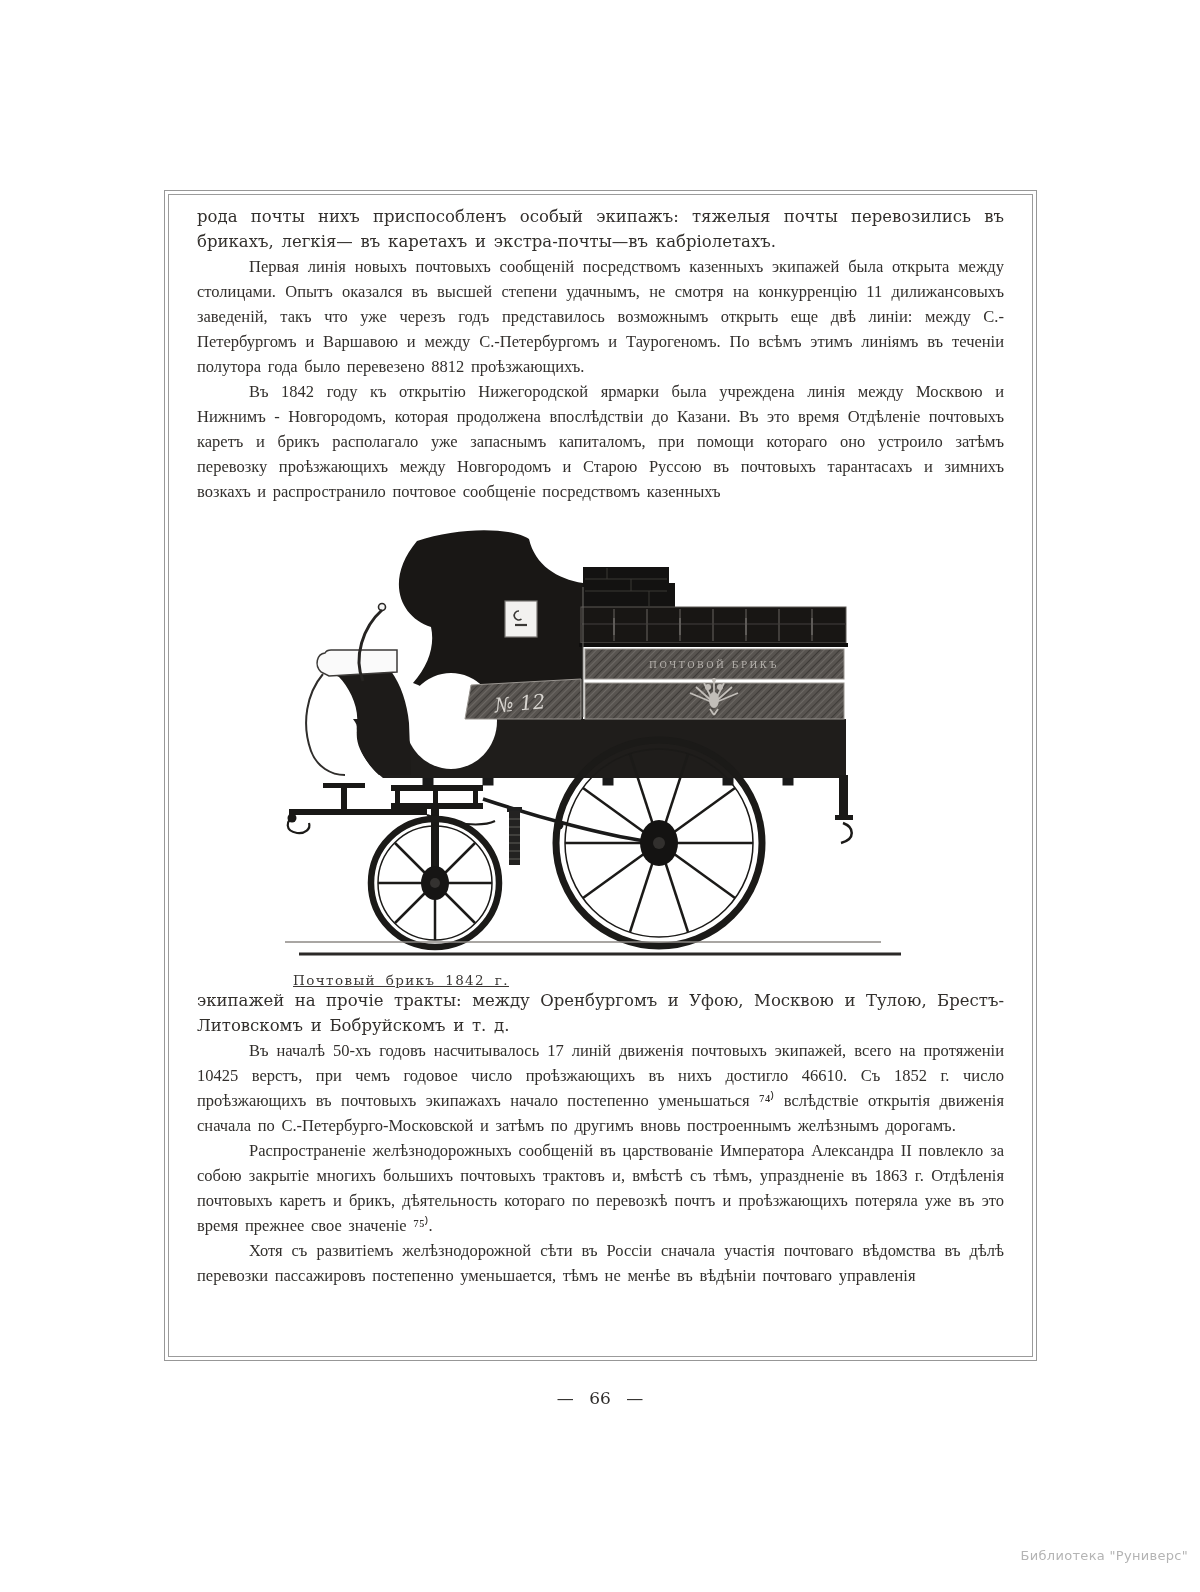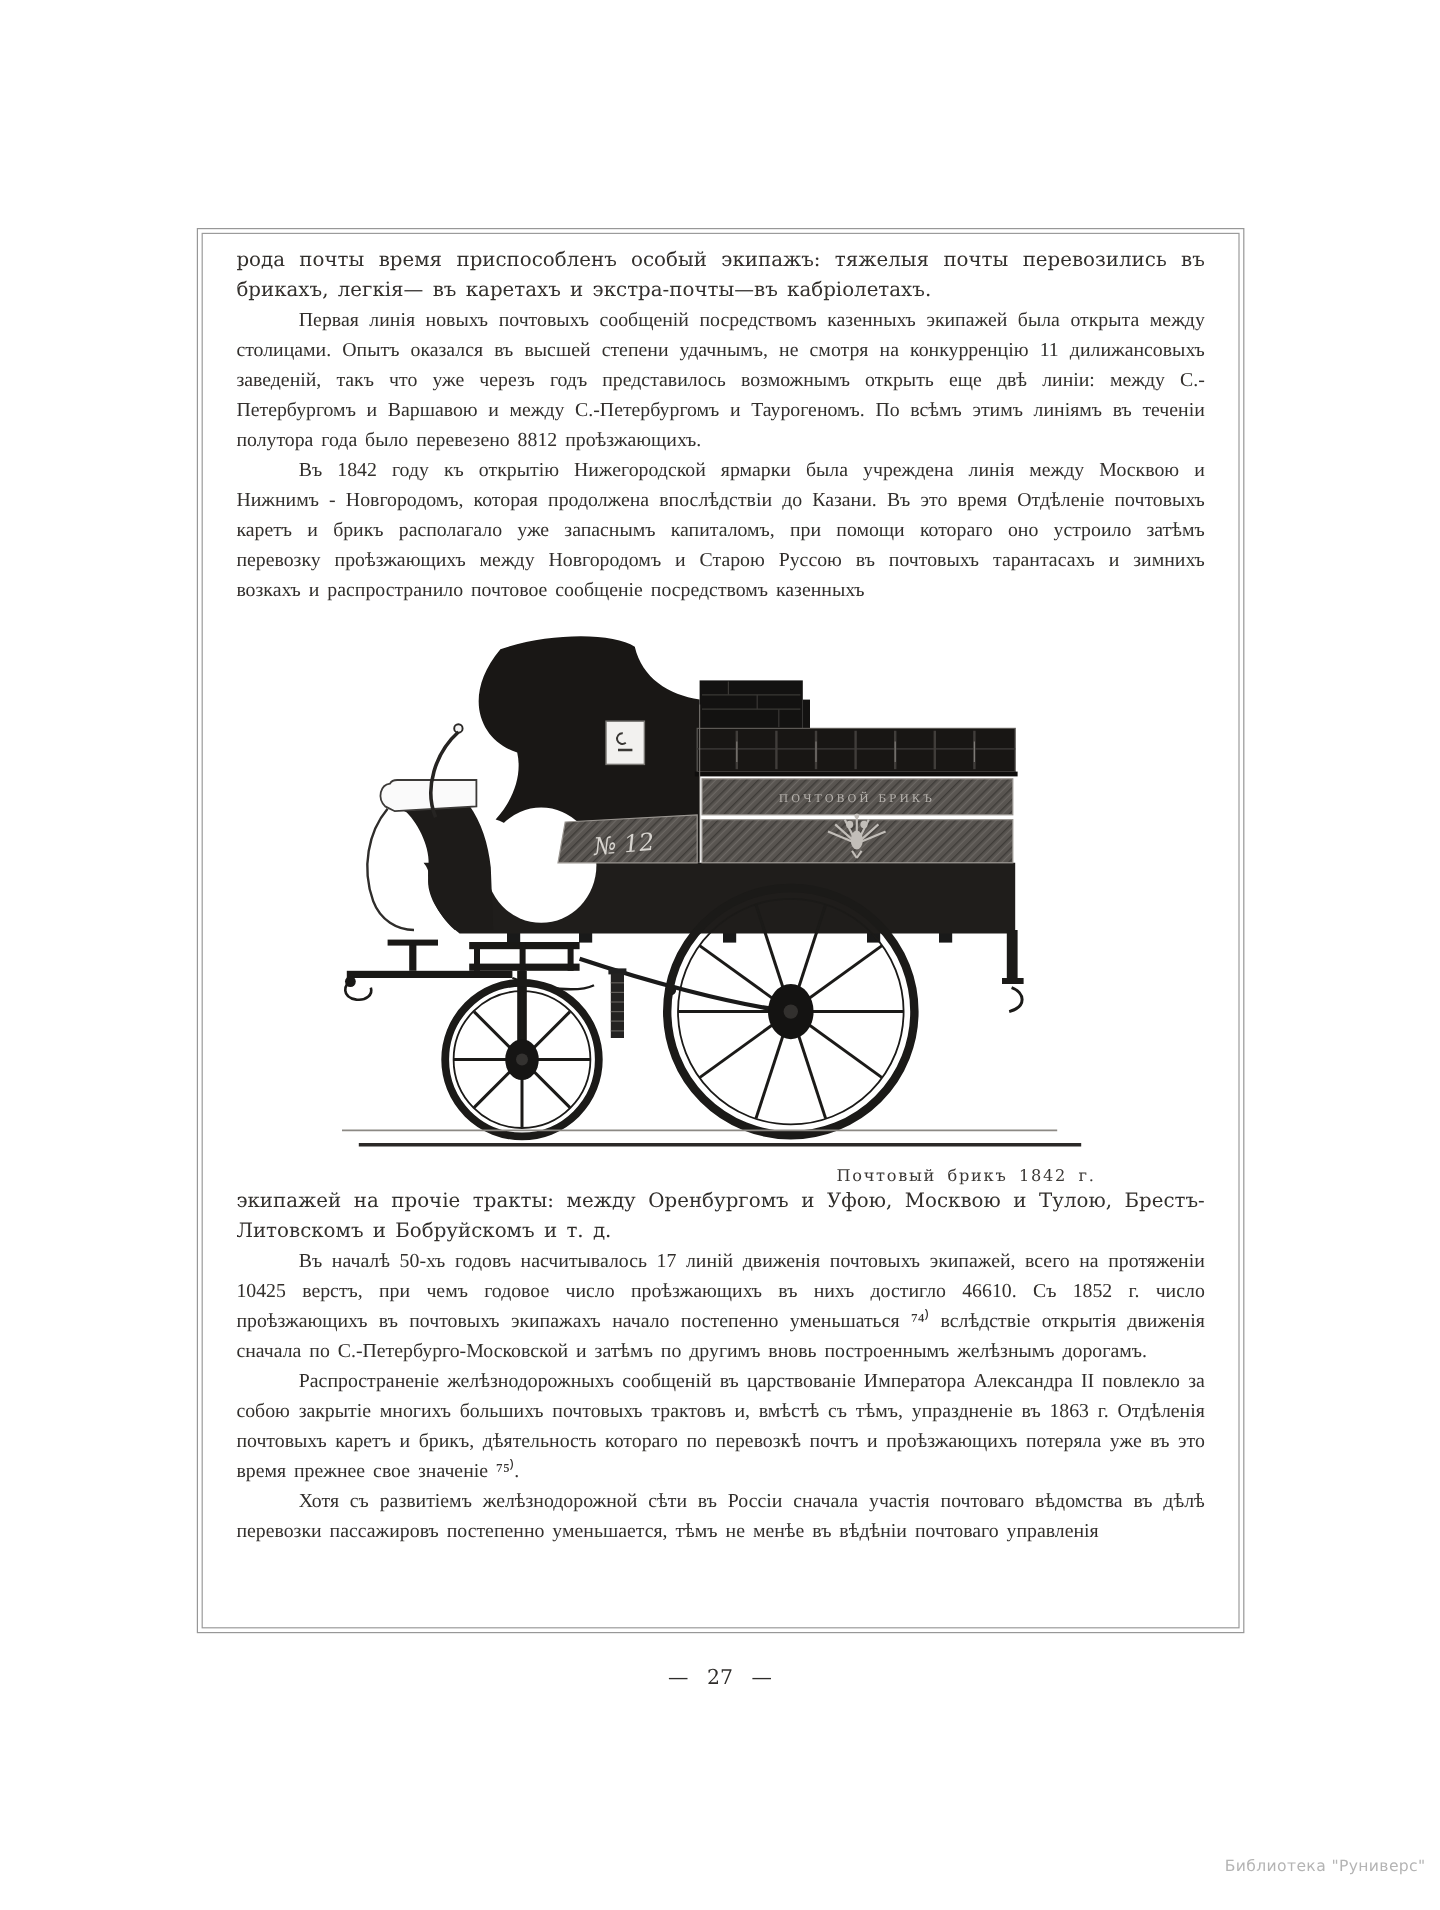--- a/index.html
+++ b/index.html
@@ -20,43 +20,43 @@
     position:absolute;left:0;top:0;right:0;
     padding:9px 28px 0 28px;
   }
   p.bodytext{
     margin:0;font-size:16.5px;line-height:25px;text-align:justify;
     word-spacing:2.5px;color:#322f2c;
   }
   p.indent{text-indent:52px;font-family:Liberation Serif, serif;}
   .fig{margin:19px 0 0 86px;width:620px;text-align:right;}
   .fig-caption{
-    width:620px;margin:10px 0 0 96px;text-align:right;
-    font-size:13.5px;letter-spacing:1.4px;color:#3a3734;word-spacing:4px;
+    width:620px;margin:10px 0 0 96px;text-align:left;
+    font-size:13.5px;letter-spacing:1.4px;color:#3a3734;word-spacing:4px;text-decoration:underline;
   }
   .bottom-text{}
   .page-number{
     position:absolute;left:0;top:1388px;width:1200px;text-align:center;
     font-size:17px;color:#2f2d2b;word-spacing:10px;
   }
   .watermark{
     position:absolute;right:12px;top:1548px;
     font-family:"DejaVu Sans","Liberation Sans",sans-serif;
     font-size:13px;color:#b4b4b4;letter-spacing:0.3px;
   }
   svg text{font-family:"DejaVu Serif","Liberation Serif",serif;}
 </style>
 </head>
 <body>
 
 <div class="frame">
   <div class="frame-inner">
     <div class="content">
 
-      <p class="bodytext">рода почты время приспособленъ особый экипажъ: тяжелыя почты перевозились въ брикахъ, легкія— въ каретахъ и экстра-почты—въ кабріолетахъ.</p>
+      <p class="bodytext">рода почты нихъ приспособленъ особый экипажъ: тяжелыя почты перевозились въ брикахъ, легкія— въ каретахъ и экстра-почты—въ кабріолетахъ.</p>
       <p class="bodytext indent">Первая линія новыхъ почтовыхъ сообщеній посредствомъ казенныхъ экипажей была открыта между столицами. Опытъ оказался въ высшей степени удачнымъ, не смотря на конкурренцію 11 дилижансовыхъ заведеній, такъ что уже черезъ годъ представилось возможнымъ открыть еще двѣ линіи: между С.-Петербургомъ и Варшавою и между С.-Петербургомъ и Таурогеномъ. По всѣмъ этимъ линіямъ въ теченіи полутора года было перевезено 8812 проѣзжающихъ.</p>
       <p class="bodytext indent">Въ 1842 году къ открытію Нижегородской ярмарки была учреждена линія между Москвою и Нижнимъ - Новгородомъ, которая продолжена впослѣдствіи до Казани. Въ это время Отдѣленіе почтовыхъ каретъ и брикъ располагало уже запаснымъ капиталомъ, при помощи котораго оно устроило затѣмъ перевозку проѣзжающихъ между Новгородомъ и Старою Руссою въ почтовыхъ тарантасахъ и зимнихъ возкахъ и распространило почтовое сообщеніе посредствомъ казенныхъ</p>
 
       <div class="fig">
         <svg viewBox="0 0 620 435" width="620" height="435">
           <defs>
             <pattern id="hatch" width="7" height="7" patternUnits="userSpaceOnUse" patternTransform="rotate(45)">
               <rect width="7" height="7" fill="#585450"></rect>
               <line x1="0" y1="0" x2="0" y2="7" stroke="#3e3b38" stroke-width="2.2"></line>
               <line x1="3.5" y1="0" x2="3.5" y2="7" stroke="#6d6965" stroke-width="1"></line>
@@ -230,15 +230,15 @@
         <p class="bodytext">экипажей на прочіе тракты: между Оренбургомъ и Уфою, Москвою и Тулою, Брестъ-Литовскомъ и Бобруйскомъ и т. д.</p>
         <p class="bodytext indent">Въ началѣ 50-хъ годовъ насчитывалось 17 линій движенія почтовыхъ экипажей, всего на протяженіи 10425 верстъ, при чемъ годовое число проѣзжающихъ въ нихъ достигло 46610. Съ 1852 г. число проѣзжающихъ въ почтовыхъ экипажахъ начало постепенно уменьшаться ⁷⁴⁾ вслѣдствіе открытія движенія сначала по С.-Петербурго-Московской и затѣмъ по другимъ вновь построеннымъ желѣзнымъ дорогамъ.</p>
         <p class="bodytext indent">Распространеніе желѣзнодорожныхъ сообщеній въ царствованіе Императора Александра II повлекло за собою закрытіе многихъ большихъ почтовыхъ трактовъ и, вмѣстѣ съ тѣмъ, упраздненіе въ 1863 г. Отдѣленія почтовыхъ каретъ и брикъ, дѣятельность котораго по перевозкѣ почтъ и проѣзжающихъ потеряла уже въ это время прежнее свое значеніе ⁷⁵⁾.</p>
         <p class="bodytext indent">Хотя съ развитіемъ желѣзнодорожной сѣти въ Россіи сначала участія почтоваго вѣдомства въ дѣлѣ перевозки пассажировъ постепенно уменьшается, тѣмъ не менѣе въ вѣдѣніи почтоваго управленія</p>
       </div>
 
     </div>
   </div>
 </div>
 
-<div class="page-number">— 27 —</div>
+<div class="page-number">— 66 —</div>
 
 <div class="watermark">Библиотека "Руниверс"</div>
 
 </body></html>

